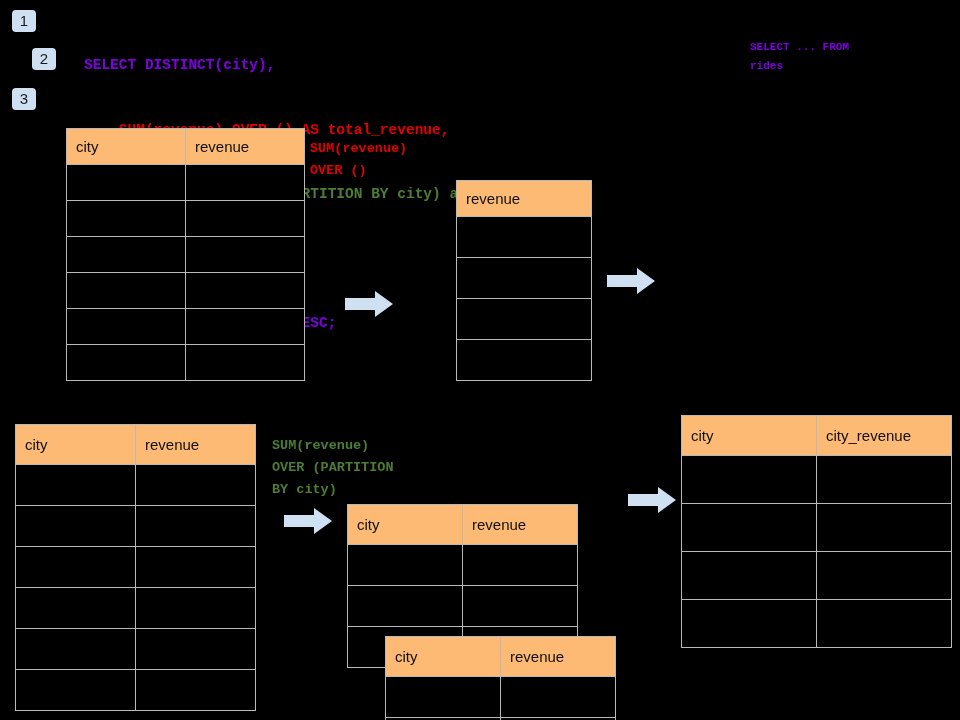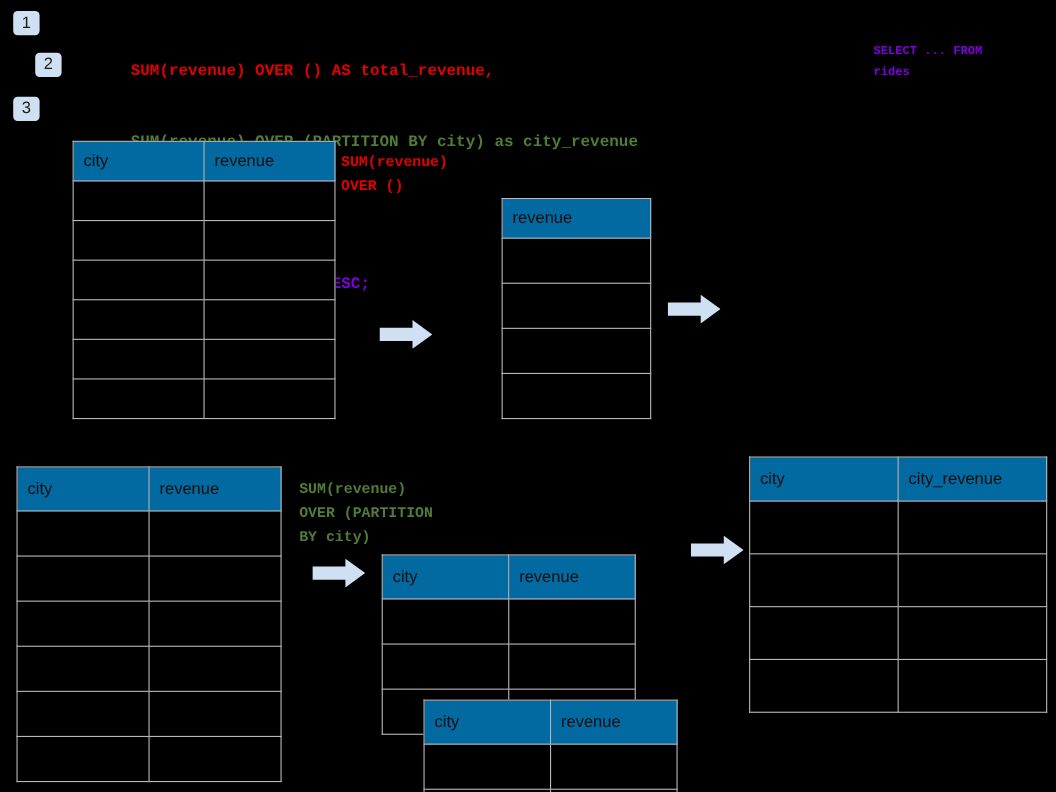--- a/index.html
+++ b/index.html
@@ -77,21 +77,21 @@
     table-layout: fixed;
     background: #000000;
     border: 1px solid #b9b9b9;
   }
   .tbl td {
     border: 1px solid #b9b9b9;
     padding: 0;
     background: #000000;
   }
   .tbl td.hd {
-    background: #0369a1;
+    background: #fdba74;
     color: #101010;
     font-family: "Liberation Sans", sans-serif;
     font-size: 15px;
     padding: 0 0 0 9px;
     vertical-align: middle;
     white-space: nowrap;
   }
 
   
   .arrow {
@@ -101,27 +101,28 @@
 </head>
 <body>
 
 <div id="canvas">
 
   <div class="badge" style="left:12px; top:10px;">1</div>
   <div class="badge" style="left:32px; top:48px;">2</div>
   <div class="badge" style="left:12px; top:88px;">3</div>
 
   <div class="sql sql-main" style="left:84px; top:12px;">
+    <div class="c-purple">SELECT DISTINCT(city),</div>
     <div class="c-red">    SUM(revenue) OVER () AS total_revenue,</div>
     <div class="c-green">    SUM(revenue) OVER (PARTITION BY city) as city_revenue</div>
     <div class="c-purple">  FROM rides</div>
     <div class="c-purple">  ORDER by city_revenue DESC;</div>
   </div>
 
-  <div class="sql-side" style="position:absolute; left:794px; top:38px;">SELECT ... FROM
+  <div class="sql-side" style="position:absolute; left:750px; top:38px;">SELECT ... FROM
 rides</div>
 
   <div class="annot annot-red" style="left:310px; top:138px;">SUM(revenue)
 OVER ()</div>
 
   <div class="annot annot-green" style="left:272px; top:435px;">SUM(revenue)
 OVER (PARTITION
 BY city)</div>
 
   <table class="tbl" style="left:66px; top:128px; width:238px;">

